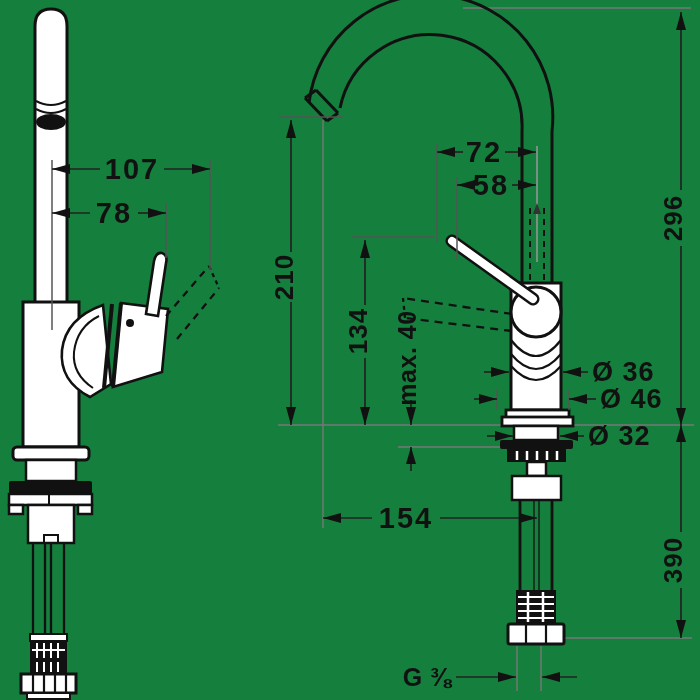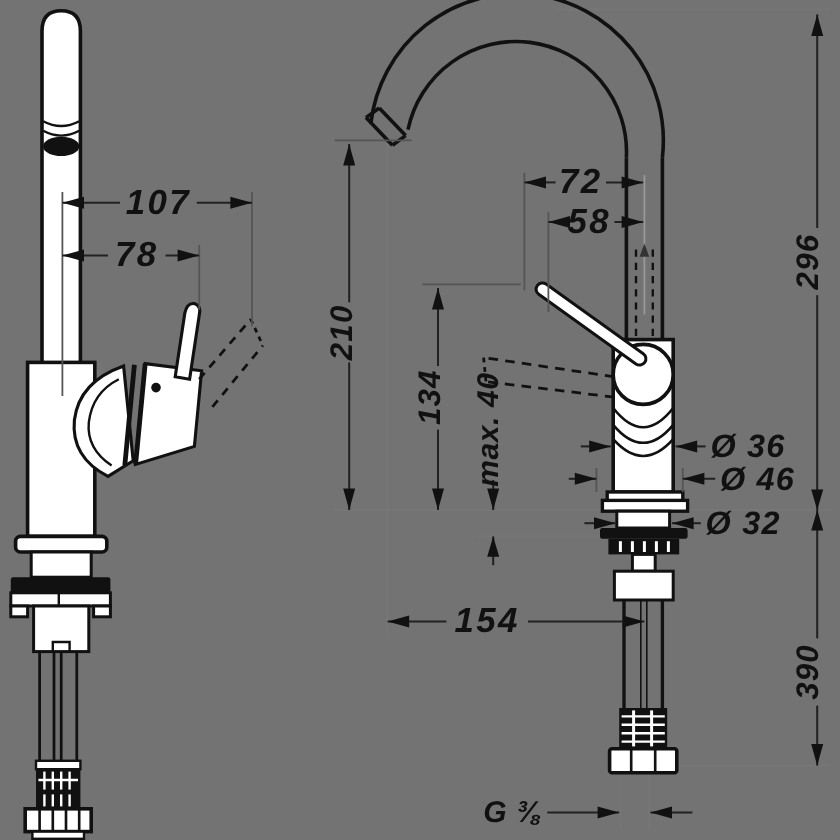--- a/index.html
+++ b/index.html
@@ -1,16 +1,16 @@
 <!DOCTYPE html>
 <html><head>
 <meta charset="utf-8">
 <style>
   html,body{margin:0;padding:0;background:#ffffff;}
-  .stage{position:relative;width:700px;height:700px;background:#737373;overflow:hidden;font-style:italic;}
+  .stage{position:relative;width:700px;height:700px;background:#15803d;overflow:hidden;}
   svg{display:block;}
   .dim-text{font-family:"Liberation Sans",sans-serif;font-weight:bold;fill:#111;}
   .t-h{font-size:29px;letter-spacing:2px;}
   .t-v{font-size:26px;letter-spacing:1px;}
   .t-dia{font-size:27px;letter-spacing:1px;}
   .t-small{font-size:25px;letter-spacing:0.5px;}
   .outline{stroke:#111;stroke-width:3;fill:#fff;}
   .outline2{stroke:#111;stroke-width:2.5;fill:#fff;}
   .thin{stroke:#111;stroke-width:2;fill:none;}
   .dimline{stroke:#222;stroke-width:1.7;fill:none;}

